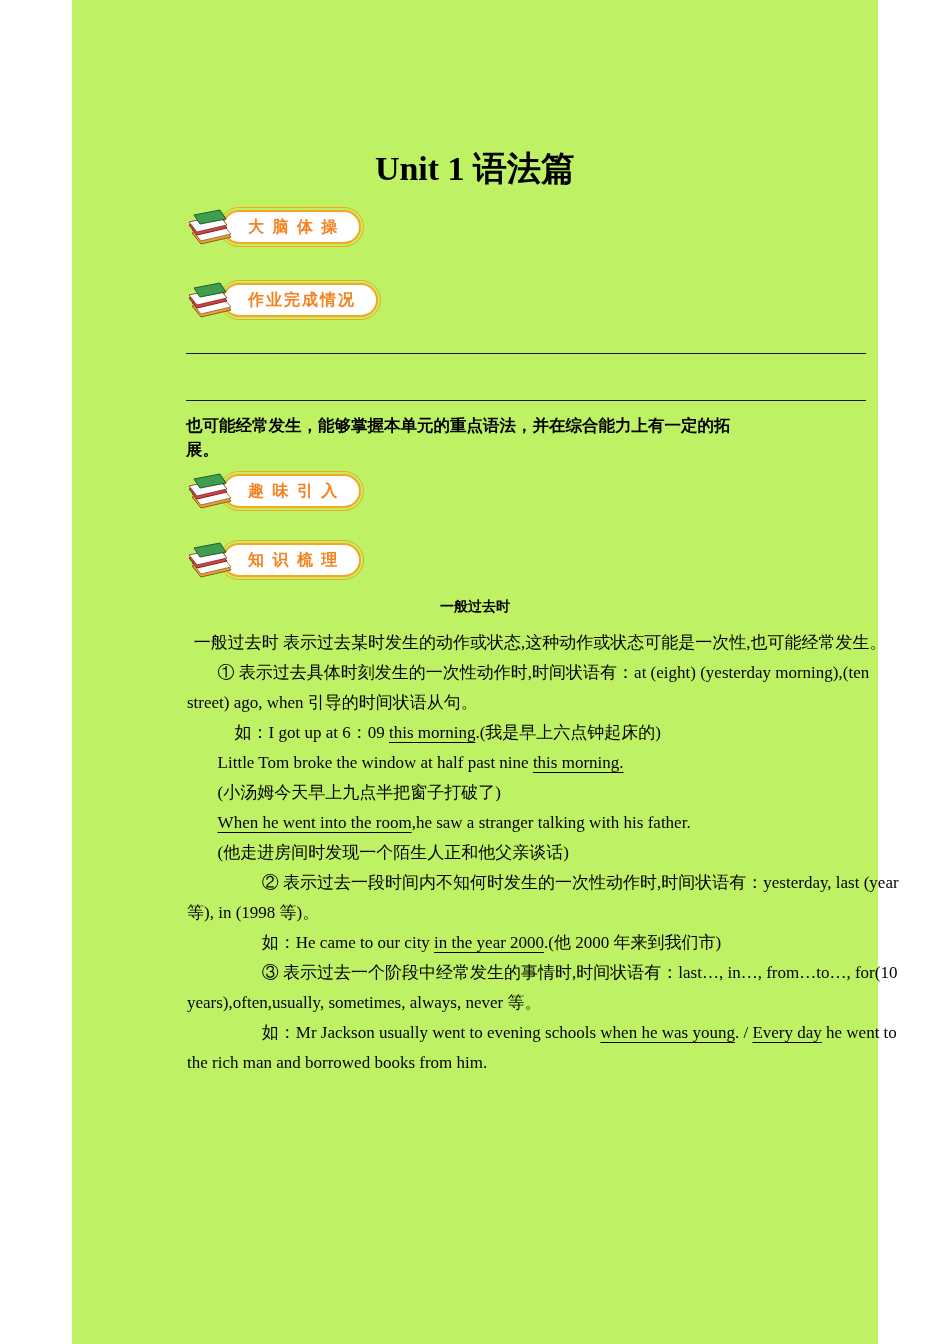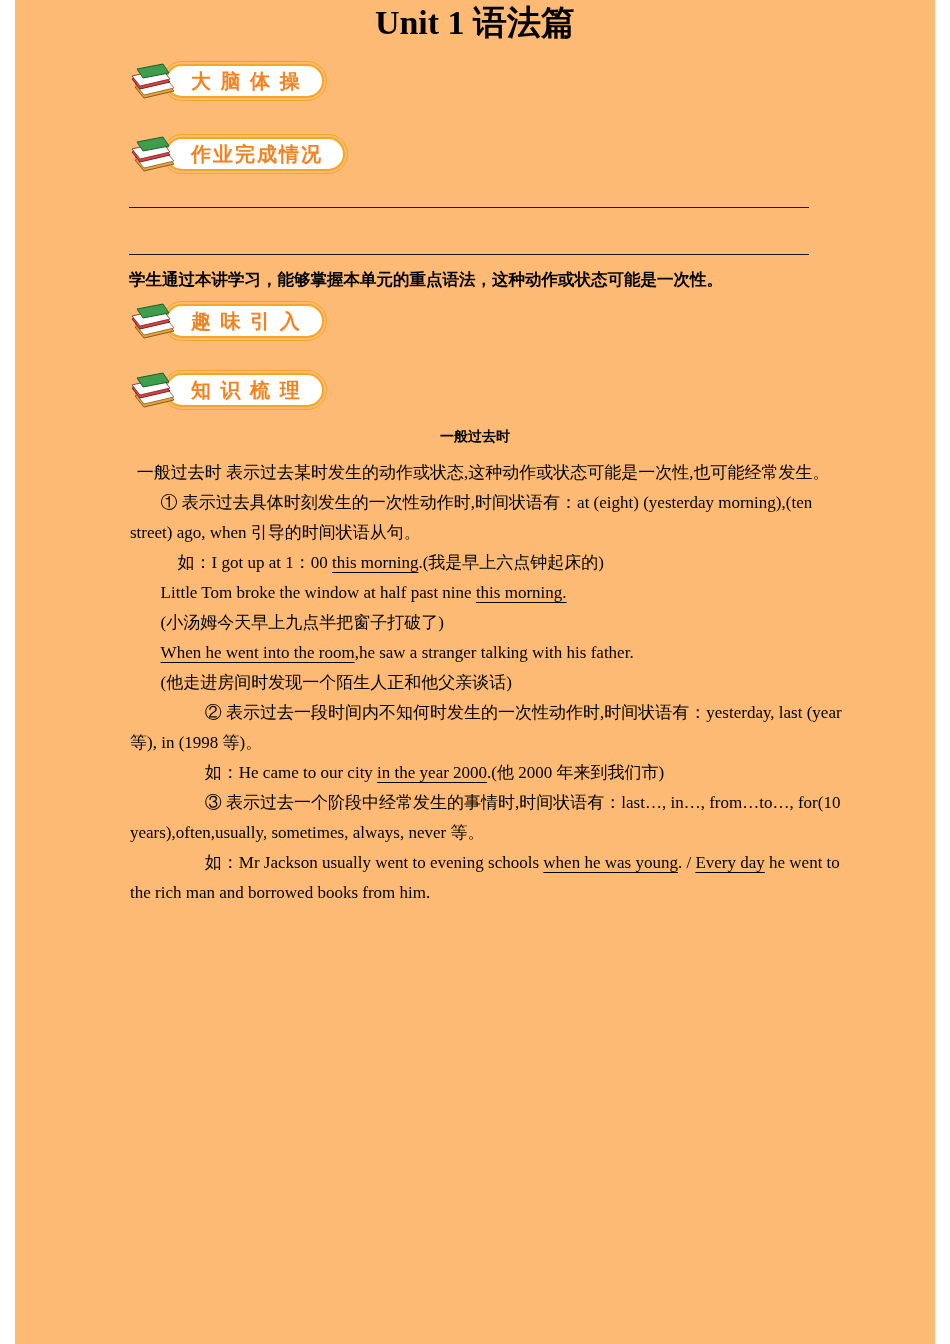--- a/index.html
+++ b/index.html
@@ -1,24 +1,25 @@
 <!DOCTYPE html>
 <html><head>
 <meta charset="utf-8">
 <style>
   * { margin: 0; padding: 0; box-sizing: border-box; }
   html, body { background: #ffffff; }
   .page {
     position: relative;
-    width: 920px;
+    width: 806px;
     min-height: 1344px;
     margin: 0 auto;
-    background: #fdba74;
+    background: #bef264;
     font-family: "Liberation Serif", "DejaVu Serif", serif;
     color: #000;
+    padding-top: 146px;
   }
   .doc-title {
     text-align: center;
     font-size: 34px;
     font-weight: bold;
     font-family: "Liberation Serif", "DejaVu Serif", serif;
     margin-bottom: 14px;
   }
   .badge-row {
     display: flex;
@@ -40,21 +41,21 @@
     align-items: center;
     height: 34px;
     padding: 0 20px 0 24px;
     border: 2px solid #f5a623;
     outline: 1px solid #f5a623;
     outline-offset: 2px;
     border-radius: 18px;
     color: #f58220;
     font-family: "Liberation Sans", "DejaVu Sans", sans-serif;
     font-weight: bold;
-    font-size: 20px;
+    font-size: 16px;
     letter-spacing: 2px;
     background: #fff;
     white-space: nowrap;
   }
   .mt-b1 { margin-top: 12px; }
   .mt-b2 { margin-top: 31px; }
   .mt-b3 { margin-top: 27px; }
   .mt-b4 { margin-top: 9px; }
   .mt-b5 { margin-top: 27px; }
   .writing-line {
@@ -122,21 +123,21 @@
         <polygon points="10,10 36,5 42,14 16,19" fill="#3f9e4d" stroke="#1e5e28" stroke-width="1"></polygon>
       </svg>
     </span>
     <span class="badge-pill">作业完成情况</span>
   </div>
 
   <div class="writing-line wl-1"></div>
   <div class="writing-line wl-2"></div>
 
 
-  <p class="objective">学生通过本讲学习，能够掌握本单元的重点语法，这种动作或状态可能是一次性。</p>
+  <p class="objective">也可能经常发生，能够掌握本单元的重点语法，并在综合能力上有一定的拓展。</p>
 
   <div class="badge-row mt-b4">
     <span class="badge-icon">
       <svg viewBox="0 0 54 44" width="54" height="44">
         <polygon points="8,28 38,21 47,32 17,39" fill="#e8a33d" stroke="#8a5a1a" stroke-width="1"></polygon>
         <polygon points="8,25 38,18 47,29 17,36" fill="#ffffff" stroke="#8a5a1a" stroke-width="0.8"></polygon>
         <polygon points="5,20 35,13 43,23 13,30" fill="#d64545" stroke="#7a2020" stroke-width="1"></polygon>
         <polygon points="5,17 35,10 43,20 13,27" fill="#ffffff" stroke="#7a2020" stroke-width="0.8"></polygon>
         <polygon points="10,10 36,5 42,14 16,19" fill="#3f9e4d" stroke="#1e5e28" stroke-width="1"></polygon>
       </svg>
@@ -155,21 +156,21 @@
       </svg>
     </span>
     <span class="badge-pill">知 识 梳 理</span>
   </div>
 
   <h2 class="section-heading">一般过去时</h2>
 
   <div class="body-text">
       <p class="para ti-0"><span>一般过去时 表示过去某时发生的动作或状态,这种动作或状态可能是一次性,也可能经常发生。</span></p>
       <p class="para ti-2"><span>① 表示过去具体时刻发生的一次性动作时,时间状语有：at (eight) (yesterday morning),(ten street) ago, when 引导的时间状语从句。</span></p>
-      <p class="para ti-3"><span>如：I got up at 1：00 </span><span class="u">this morning</span><span>.(我是早上六点钟起床的)</span></p>
+      <p class="para ti-3"><span>如：I got up at 6：09 </span><span class="u">this morning</span><span>.(我是早上六点钟起床的)</span></p>
       <p class="para ti-2"><span>Little Tom broke the window at half past nine </span><span class="u">this morning. </span></p>
       <p class="para ti-2"><span>(小汤姆今天早上九点半把窗子打破了)</span></p>
       <p class="para ti-2"><span class="u">When he went into the room</span><span>,he saw a stranger talking with his father.</span></p>
       <p class="para ti-2"><span>(他走进房间时发现一个陌生人正和他父亲谈话)</span></p>
       <p class="para ti-4"><span>② 表示过去一段时间内不知何时发生的一次性动作时,时间状语有：yesterday, last (year 等), in (1998 等)。</span></p>
       <p class="para ti-4"><span>如：He came to our city </span><span class="u">in the year 2000</span><span>.(他 2000 年来到我们市)</span></p>
       <p class="para ti-4"><span>③ 表示过去一个阶段中经常发生的事情时,时间状语有：last…, in…, from…to…, for(10 years),often,usually, sometimes, always, never 等。</span></p>
       <p class="para ti-4"><span>如：Mr Jackson usually went to evening schools </span><span class="u">when he was young</span><span>. / </span><span class="u">Every day</span><span> he went to the rich man and borrowed books from him.</span></p>
     </div>
 

